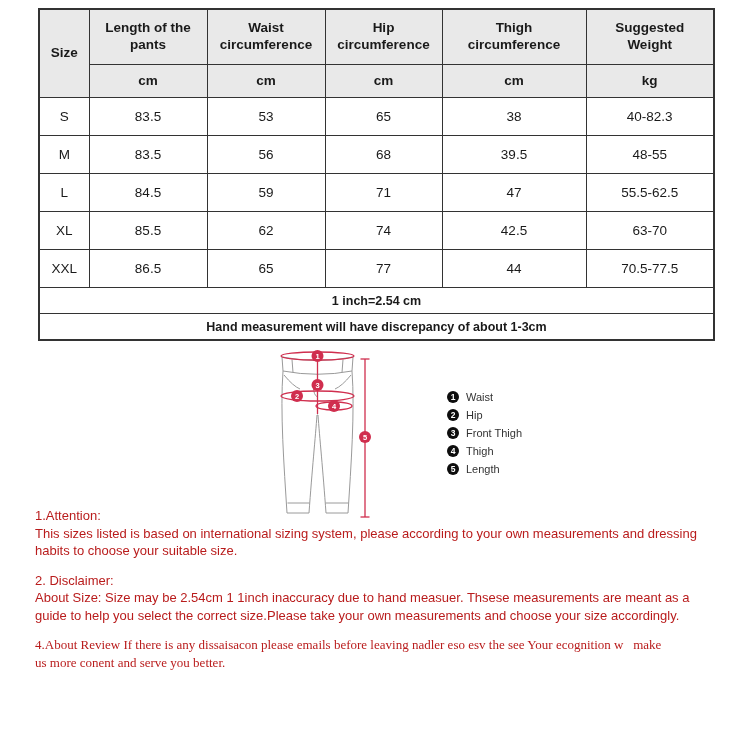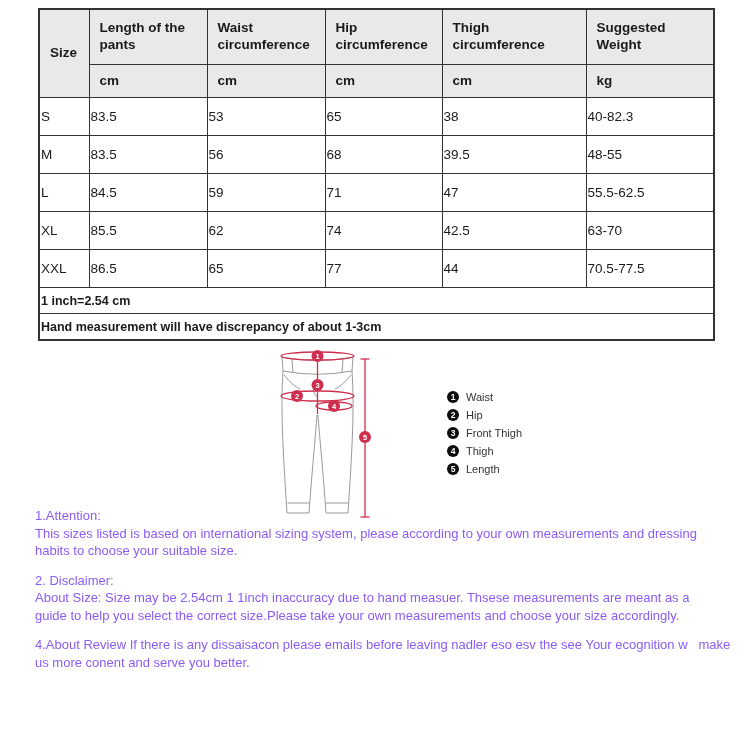--- a/index.html
+++ b/index.html
@@ -16,21 +16,21 @@
   table.size-table {
     position: absolute;
     top: 8px; left: 38px;
     width: 675px;
     border-collapse: collapse;
     table-layout: fixed;
     border: 2px solid #333;
   }
   .size-table th, .size-table td {
     border: 1px solid #333;
-    text-align: left;
+    text-align: center;
     vertical-align: middle;
     overflow: hidden;
   }
   .size-table col.c0 { width: 50px; }
   .size-table col.c1 { width: 118px; }
   .size-table col.c2 { width: 118px; }
   .size-table col.c3 { width: 117px; }
   .size-table col.c4 { width: 144px; }
   .size-table col.c5 { width: 128px; }
   .size-table thead th {
@@ -97,24 +97,24 @@
     text-align: right;
   }
 
   
   .notes {
     position: absolute;
     top: 507px; left: 35px;
     width: 700px;
     font-size: 13px;
     line-height: 17.5px;
-    color: #8b5cf6;
+    color: #b91c1c;
   }
   .section { margin-bottom: 12px; }
-  .section.section-last { margin-top: 9px; margin-bottom: 0; }
+  .section.section-last { margin-top: 9px; margin-bottom: 0; font-family: Liberation Serif, serif; }
   .sec-heading { white-space: pre-wrap; }
   .sec-body { white-space: pre-wrap; }
 </style>
 </head>
 <body>
 
 <table class="size-table">
   <colgroup>
     <col class="c0">
       <col class="c1">

